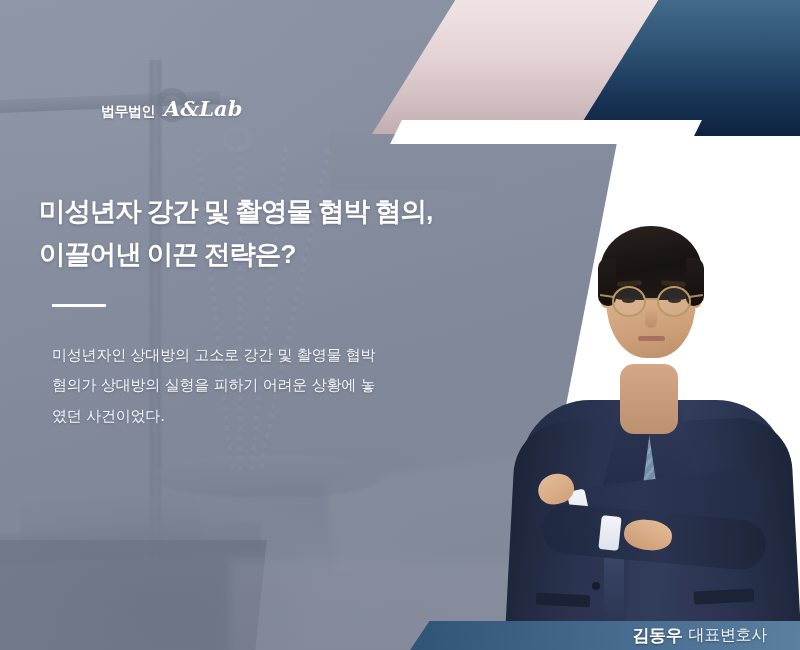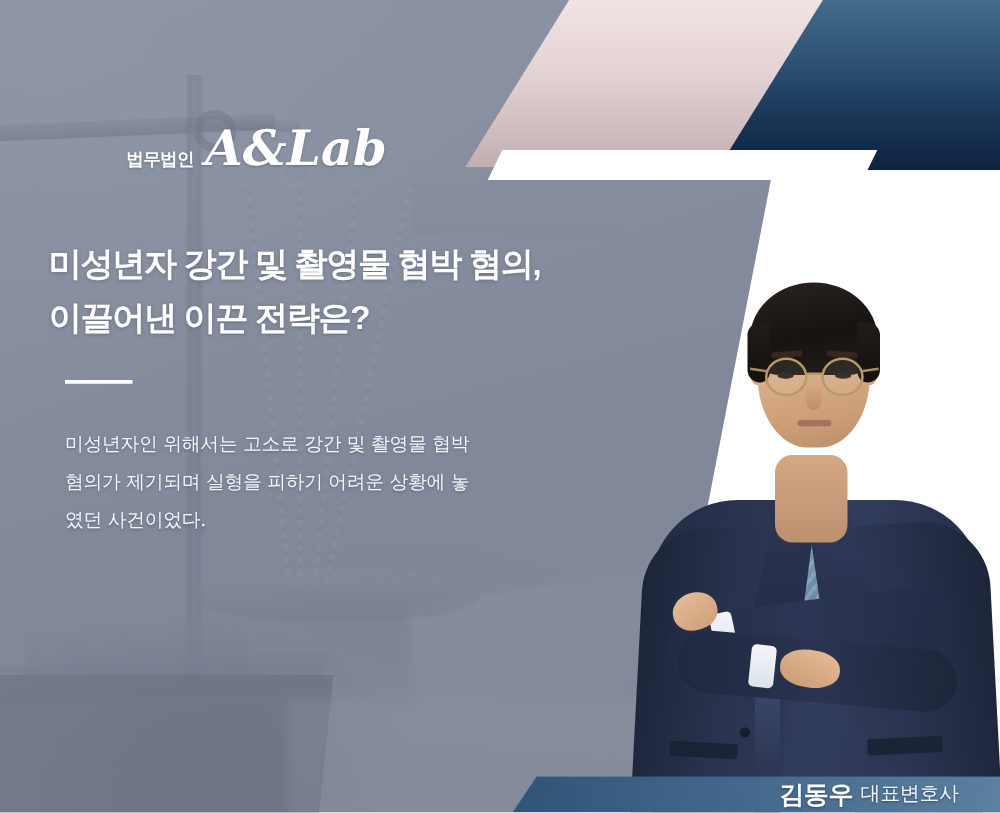--- a/index.html
+++ b/index.html
@@ -156,21 +156,21 @@
     display:flex; align-items:baseline; gap:9px;
     color:#ffffff;
   }
   .logo-kr{
     font-family:"Liberation Sans","DejaVu Sans",sans-serif;
     font-size:14px; font-weight:600; letter-spacing:-0.5px;
     text-shadow:0 1px 2px rgba(40,48,64,.35);
   }
   .logo-en{
     font-family:"DejaVu Serif","Liberation Serif",serif;
-    font-size:39px; font-weight:700; letter-spacing:0px;
+    font-size:21px; font-weight:700; letter-spacing:0px;
     font-style:italic;
     text-shadow:0 1px 2px rgba(40,48,64,.35);
   }
 
   
   .headline{
     position:absolute; left:39px; top:190px; width:470px;
     color:#ffffff;
     font-size:26.5px;
     font-weight:700;
@@ -387,21 +387,21 @@
   
   .name-bar{
     position:absolute; left:410px; top:621px; width:390px; height:29px;
     background:linear-gradient(100deg,#2f5476 0%,#3d6185 30%,#4a6f92 62%,#5c809f 100%);
     clip-path:polygon(5% 0%, 100% 0%, 100% 100%, 0% 100%);
     display:flex; align-items:center; justify-content:flex-end;
     padding-right:33px;
     gap:6px;
   }
   .name-bar .nm{
-    color:#ffffff; font-size:20px; font-weight:700;
+    color:#ffffff; font-size:17px; font-weight:700;
     font-family:"DejaVu Serif","Liberation Serif",serif;
     letter-spacing:-0.3px;
     text-shadow:0 1px 2px rgba(10,20,40,.45);
   }
   .name-bar .ttl{
     color:#f3f6fa; font-size:16px; font-weight:400;
     font-family:"DejaVu Serif","Liberation Serif",serif;
     letter-spacing:-0.3px;
     text-shadow:0 1px 2px rgba(10,20,40,.45);
   }
@@ -444,21 +444,21 @@
   </div>
 
   <div class="headline">
     <span class="l1">미성년자 강간 및 촬영물 협박 혐의,</span>
     <span class="l2">이끌어낸 이끈 전략은?</span>
   </div>
 
   <div class="rule"></div>
 
   <div class="body">
-    <p>미성년자인 위해서는 고소로 강간 및 촬영물 협박 혐의가 제기되며 실형을 피하기 어려운 상황에 놓였던 사건이었다.</p>
+    <p>미성년자인 상대방의 고소로 강간 및 촬영물 협박 혐의가 상대방의 실형을 피하기 어려운 상황에 놓였던 사건이었다.</p>
   </div>
 
   <div class="portrait">
     <div class="ph ph-shadow"></div>
     <div class="ph ph-suit"></div>
     <div class="ph ph-shoulder-l"></div>
     <div class="ph ph-shoulder-r"></div>
     <div class="ph ph-shirt"></div>
     <div class="ph ph-tie"></div>
     <div class="ph ph-tieknot"></div>

